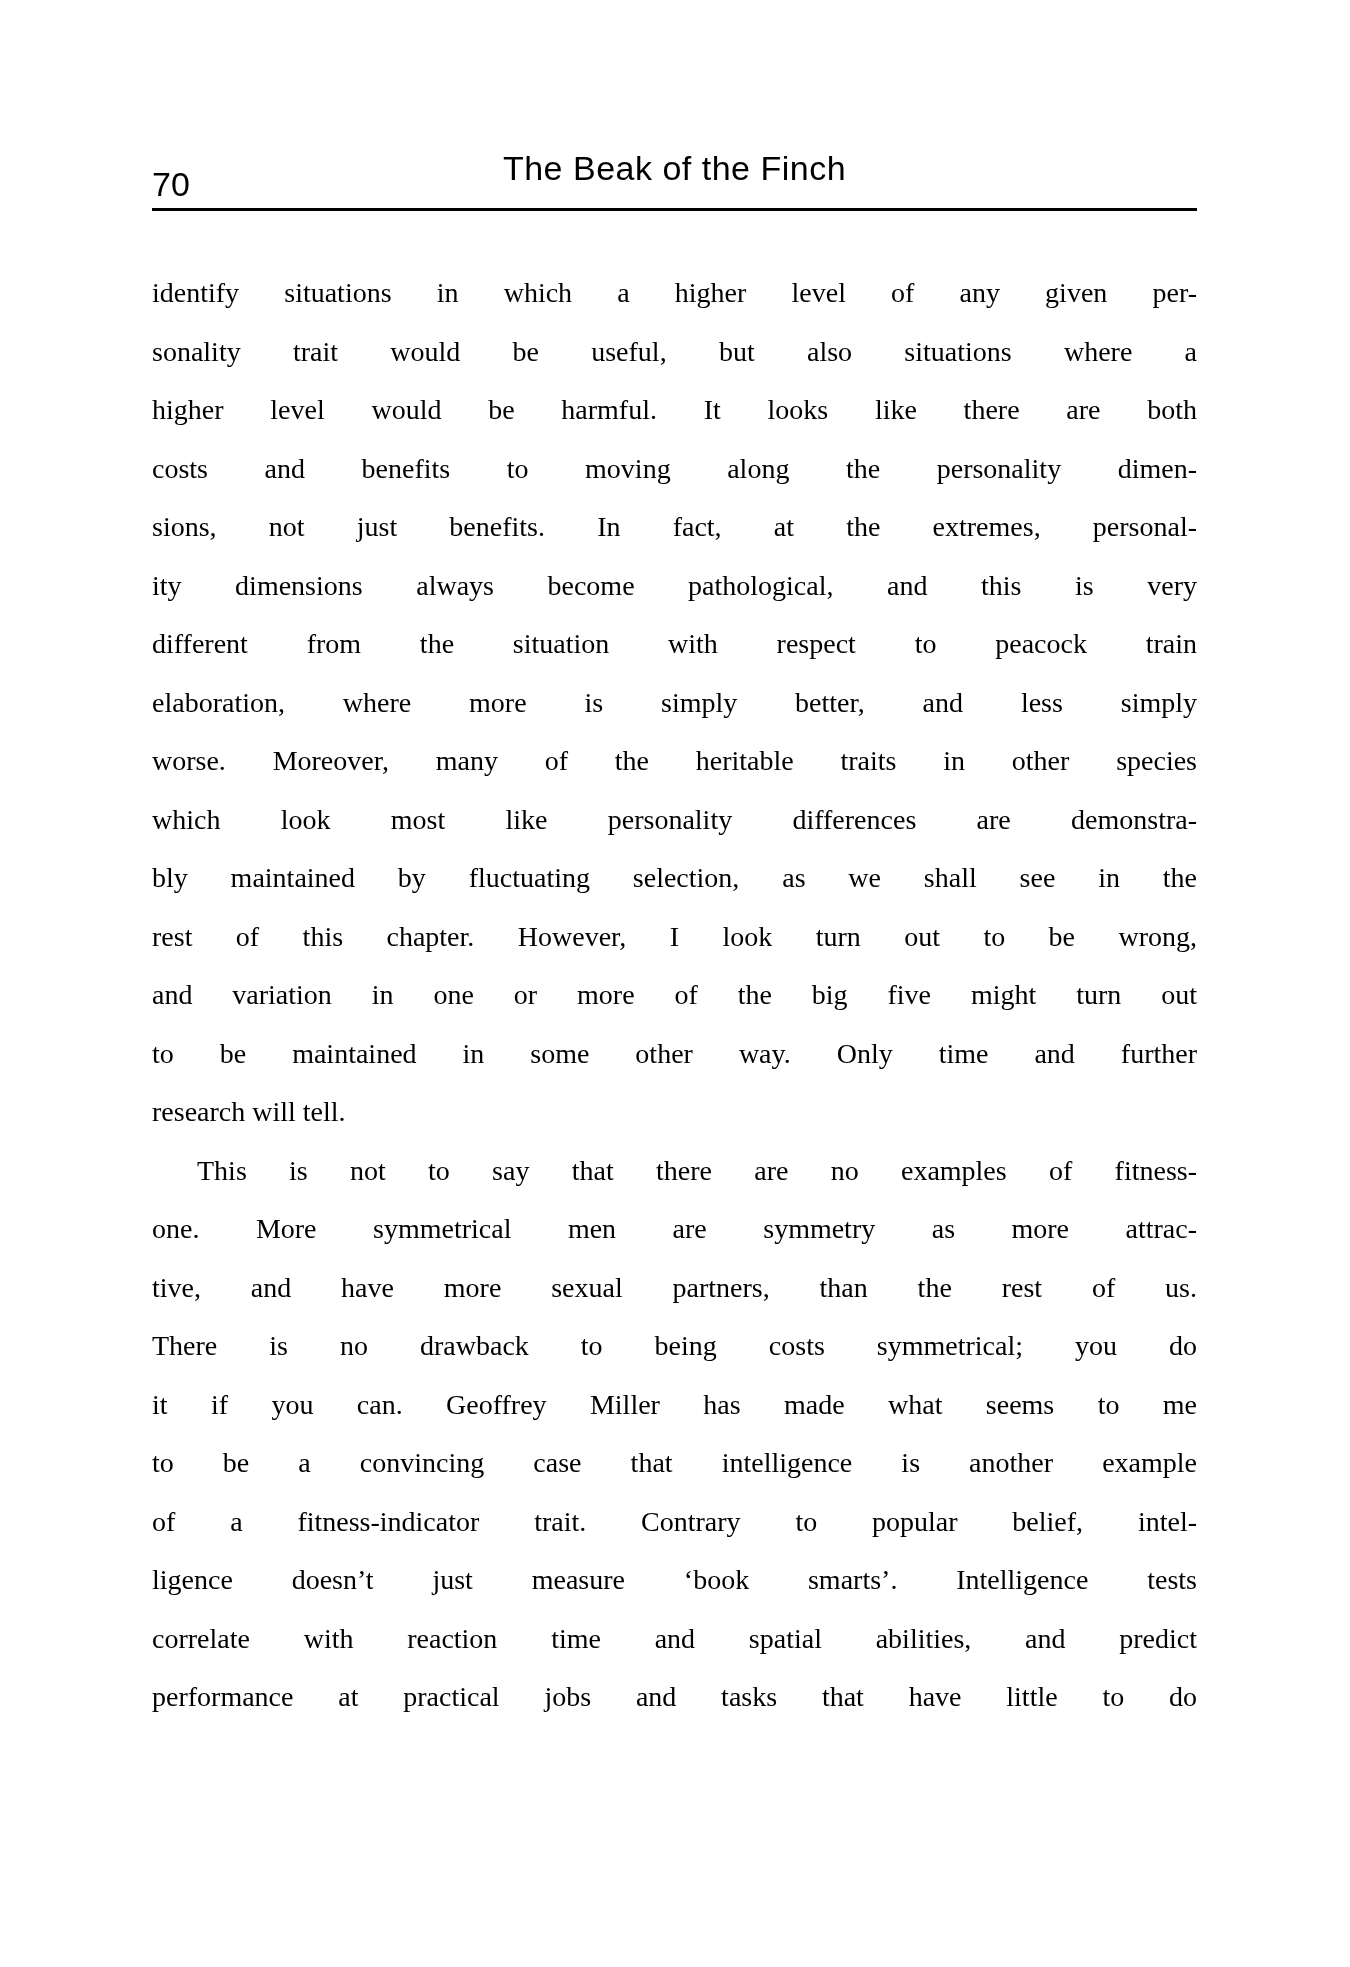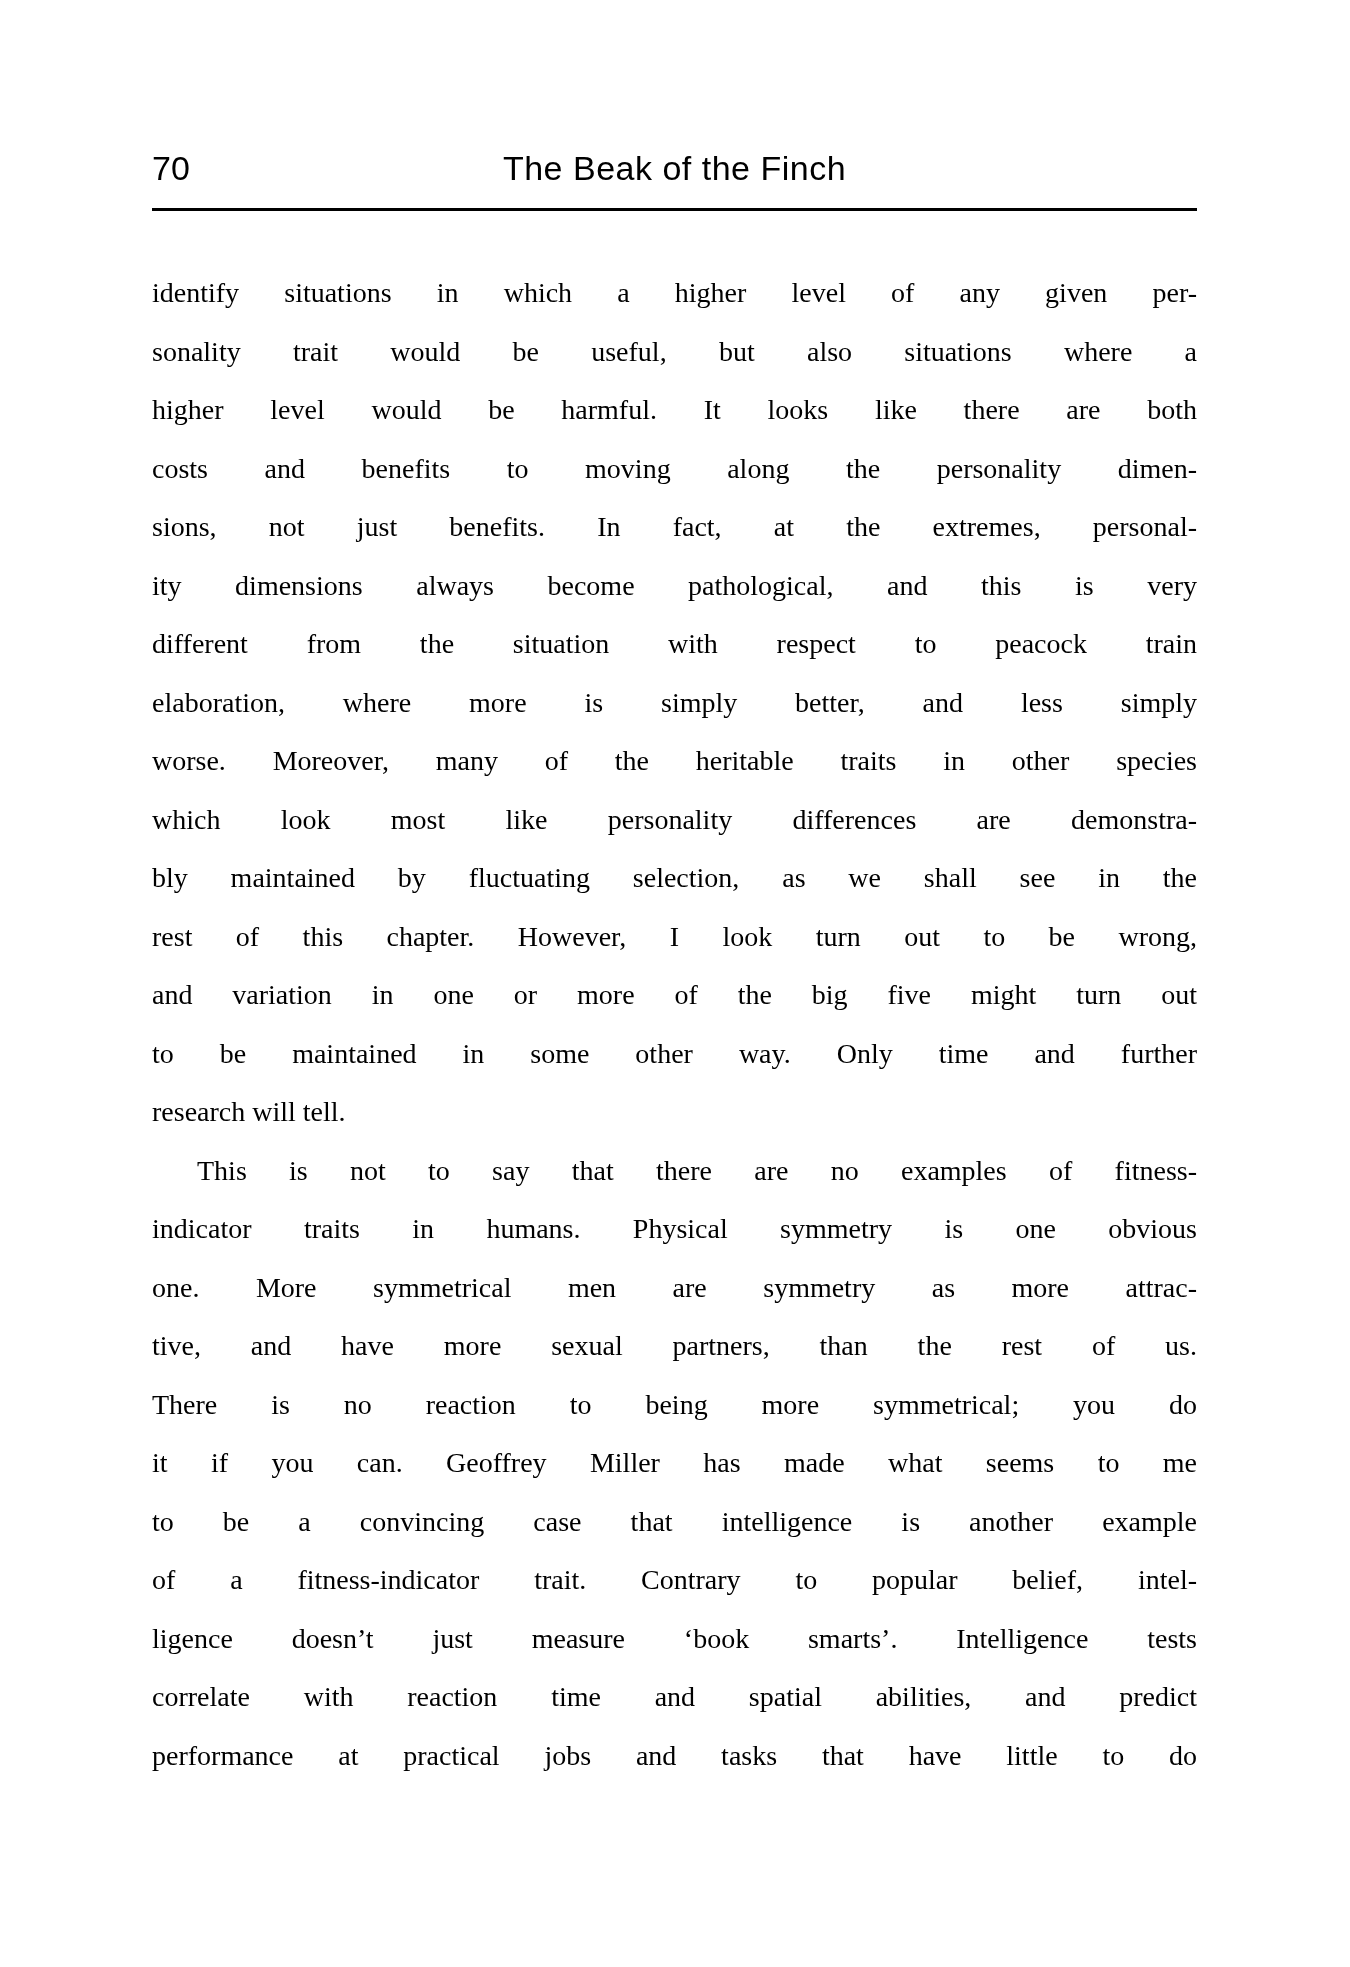--- a/index.html
+++ b/index.html
@@ -25,21 +25,21 @@
     width: 1045px;
     height: 42px;
     font-family: "Liberation Sans", sans-serif;
     font-size: 34px;
     line-height: 42px;
     color: var(--ink);
   }
   .page-number {
     position: absolute;
     left: 0;
-    top: 0;
+    top: 16px;
   }
   .running-title {
     display: block;
     text-align: center;
     letter-spacing: 0.5px;
   }
   .rule {
     position: absolute;
     left: 152px;
     top: 208px;
@@ -89,24 +89,23 @@
       <div class="line">different from the situation with respect to peacock train</div>
       <div class="line">elaboration, where more is simply better, and less simply</div>
       <div class="line">worse. Moreover, many of the heritable traits in other species</div>
       <div class="line">which look most like personality differences are demonstra-</div>
       <div class="line">bly maintained by fluctuating selection, as we shall see in the</div>
       <div class="line">rest of this chapter. However, I look turn out to be wrong,</div>
       <div class="line">and variation in one or more of the big five might turn out</div>
       <div class="line">to be maintained in some other way. Only time and further</div>
       <div class="line no-just">research will tell.</div>
       <div class="line indent">This is not to say that there are no examples of fitness-</div>
-      <div class="line">indicator traits in humans. Physical symmetry is one obvious</div>
       <div class="line">one. More symmetrical men are symmetry as more attrac-</div>
       <div class="line">tive, and have more sexual partners, than the rest of us.</div>
-      <div class="line">There is no reaction to being more symmetrical; you do</div>
+      <div class="line">There is no drawback to being costs symmetrical; you do</div>
       <div class="line">it if you can. Geoffrey Miller has made what seems to me</div>
       <div class="line">to be a convincing case that intelligence is another example</div>
       <div class="line">of a fitness-indicator trait. Contrary to popular belief, intel-</div>
       <div class="line">ligence doesn’t just measure ‘book smarts’. Intelligence tests</div>
       <div class="line">correlate with reaction time and spatial abilities, and predict</div>
       <div class="line">performance at practical jobs and tasks that have little to do</div>
     </div>
 </div>
 
 </body></html>

